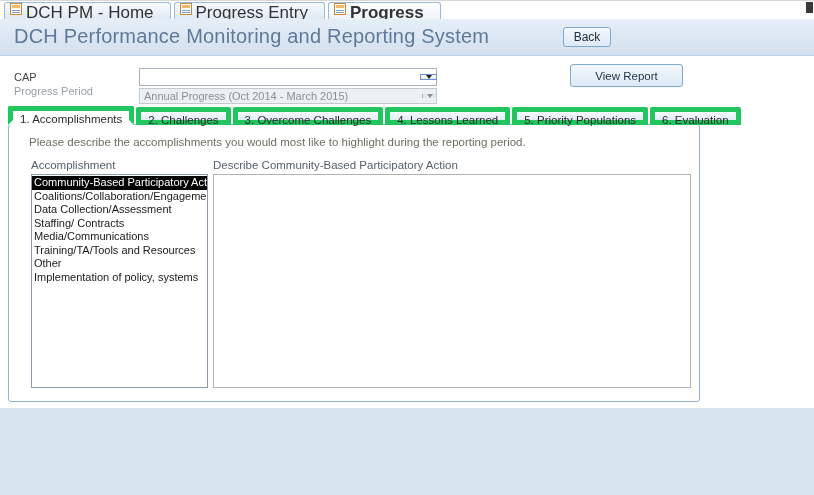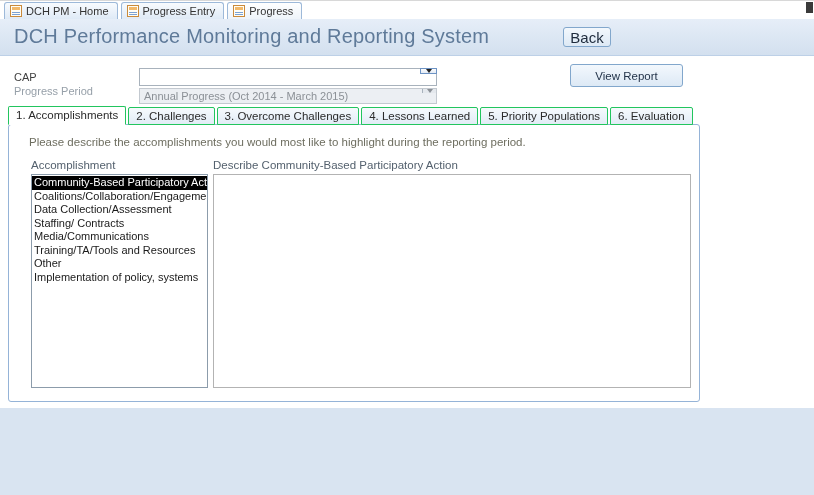--- a/index.html
+++ b/index.html
@@ -2,52 +2,52 @@
 <html><head>
 <meta charset="utf-8">
 <style>
   *{box-sizing:border-box;margin:0;padding:0}
   html,body{width:814px;height:495px}
   body{font-family:"Liberation Sans",sans-serif;background:#fff;position:relative;overflow:hidden}
   .screen{position:absolute;top:0;left:0;width:814px;height:495px;background:#fff;overflow:hidden}
 
   
   .objtab-bar{position:absolute;top:0;left:0;right:0;height:19px;background:#fff;display:flex;align-items:flex-end;padding-left:4px;border-top:1px solid #d8d8d8}
-  .objtab{display:flex;align-items:center;height:17px;padding:0 8px 0 5px;background:linear-gradient(#f8fbfe,#dfeaf6);border:1px solid #9db9d9;border-bottom:none;border-radius:3px 3px 0 0;margin-right:3px;font-size:11px;color:#333;cursor:pointer;white-space:nowrap}
-  .objtab.active{background:linear-gradient(#ffffff,#eef4fa);font-weight:normal}
+  .objtab{display:flex;height:17px;padding:0 16px 0 5px;background:linear-gradient(#f8fbfe,#dfeaf6);border:1px solid #9db9d9;border-bottom:none;border-radius:3px 3px 0 0;margin-right:3px;font-size:17px;color:#333;cursor:pointer;white-space:nowrap}
+  .objtab.active{background:linear-gradient(#ffffff,#eef4fa);font-weight:bold}
   .form-icon{width:12px;height:12px;display:inline-block;position:relative;background:#fffdf5;border:1px solid #c98a3b;margin-right:4px;flex:0 0 auto}
   .form-icon::before{content:"";position:absolute;left:1px;right:1px;top:1px;height:3px;background:#f2b96a}
   .form-icon::after{content:"";position:absolute;left:1px;right:1px;top:6px;height:1px;background:#7ba2d4;box-shadow:0 2px 0 #7ba2d4}
 
   
   .header{position:absolute;top:19px;left:0;right:0;height:37px;background:linear-gradient(#e6eef8,#d3e0ef);border-bottom:1px solid #bdd0e7}
   .title{position:absolute;left:14px;top:6px;font-size:20px;font-weight:normal;color:#5f7a99;letter-spacing:.2px;white-space:nowrap}
   .btn{font-family:"Liberation Sans",sans-serif;background:linear-gradient(#f3f8fd,#dde9f5);border:1px solid #82a7cc;border-radius:3px;color:#1e2b3c;cursor:pointer}
-  .back-btn{position:absolute;left:563px;top:8px;width:48px;height:20px;font-size:15px}
+  .back-btn{position:absolute;left:563px;top:8px;width:48px;height:20px;font-size:12px}
 
   
   .form-area{position:absolute;top:56px;left:0;right:0;height:352px;background:#fff}
   .lbl{position:absolute;font-size:11px;color:#3f3f3f;white-space:nowrap}
   .cap-lbl{left:14px;top:15px}
   .period-lbl{left:14px;top:29px;color:#97a0a9}
-  .combo{position:absolute;display:flex;align-items:flex-start}
+  .combo{position:absolute;display:flex;align-items:center}
   .cap-combo{left:139px;top:12px;width:298px;height:18px;background:#fff;border:1px solid #a8b2bc}
   .combo-text{flex:1;font-size:11px;line-height:16px;padding:0 4px;color:#4a4a4a;white-space:nowrap;overflow:hidden}
   .combo-btn{width:17px;display:flex;align-items:center;justify-content:center;background:linear-gradient(#fbfcfe,#e4ebf4);border-left:1px solid #a8b2bc;cursor:pointer;flex:0 0 auto}
   .cap-combo .combo-btn{border:1px solid #6d93c4;margin:-1px;background:linear-gradient(#fdfdfe,#e2eaf4)}
   .period-combo{left:139px;top:32px;width:298px;height:16px;background:#eceff3;border:1px solid #c3c9d0}
   .period-combo .combo-text{color:#8b9096;line-height:14px}
   .period-combo .combo-btn{width:14px;background:#e4e8ed}
   .arr{width:0;height:0;border-left:3px solid transparent;border-right:3px solid transparent;border-top:4px solid #222}
   .arr.gray{border-top-color:#8b9096}
   .view-report-btn{position:absolute;left:570px;top:8px;width:113px;height:23px;font-size:11.5px;color:#24344a}
 
   
   .tabstrip{position:absolute;left:8px;top:50px;height:19px;display:flex;align-items:flex-end;z-index:2}
-  .tab{height:18px;line-height:17px;padding:0 7px;font-size:11.5px;color:#2b2b2b;background:linear-gradient(#f6fafd,#e2ecf6);border:1px solid #22c55e;border-radius:2px 2px 0 0;margin-right:2px;cursor:pointer;white-space:nowrap}
+  .tab{height:18px;line-height:17px;padding:0 7px;font-size:11.5px;color:#2b2b2b;background:linear-gradient(#f6fafd,#e2ecf6);border:5px solid #22c55e;border-radius:2px 2px 0 0;margin-right:2px;cursor:pointer;white-space:nowrap}
   .tab.active{background:#fff;border-bottom-color:#fff;height:19px;position:relative;z-index:3}
 
   
   .panel{position:absolute;left:8px;top:68px;width:692px;height:278px;background:#fff;border:1px solid #95b3d7;border-radius:3px}
   .instruction{position:absolute;left:20px;top:11px;font-size:11.5px;color:#6e6e60;white-space:nowrap}
   .panel-lbl{position:absolute;font-size:11.5px;color:#54616e;white-space:nowrap}
   .list-lbl{left:22px;top:34px}
   .desc-lbl{left:204px;top:34px}
   .listbox{position:absolute;left:22px;top:49px;width:177px;height:214px;background:#fff;border:1px solid #8c9cab;overflow:hidden;padding-top:1px}
   .litem{font-size:11px;line-height:13.5px;padding:0 2px;white-space:nowrap;overflow:hidden;color:#1a1a1a;cursor:default}

